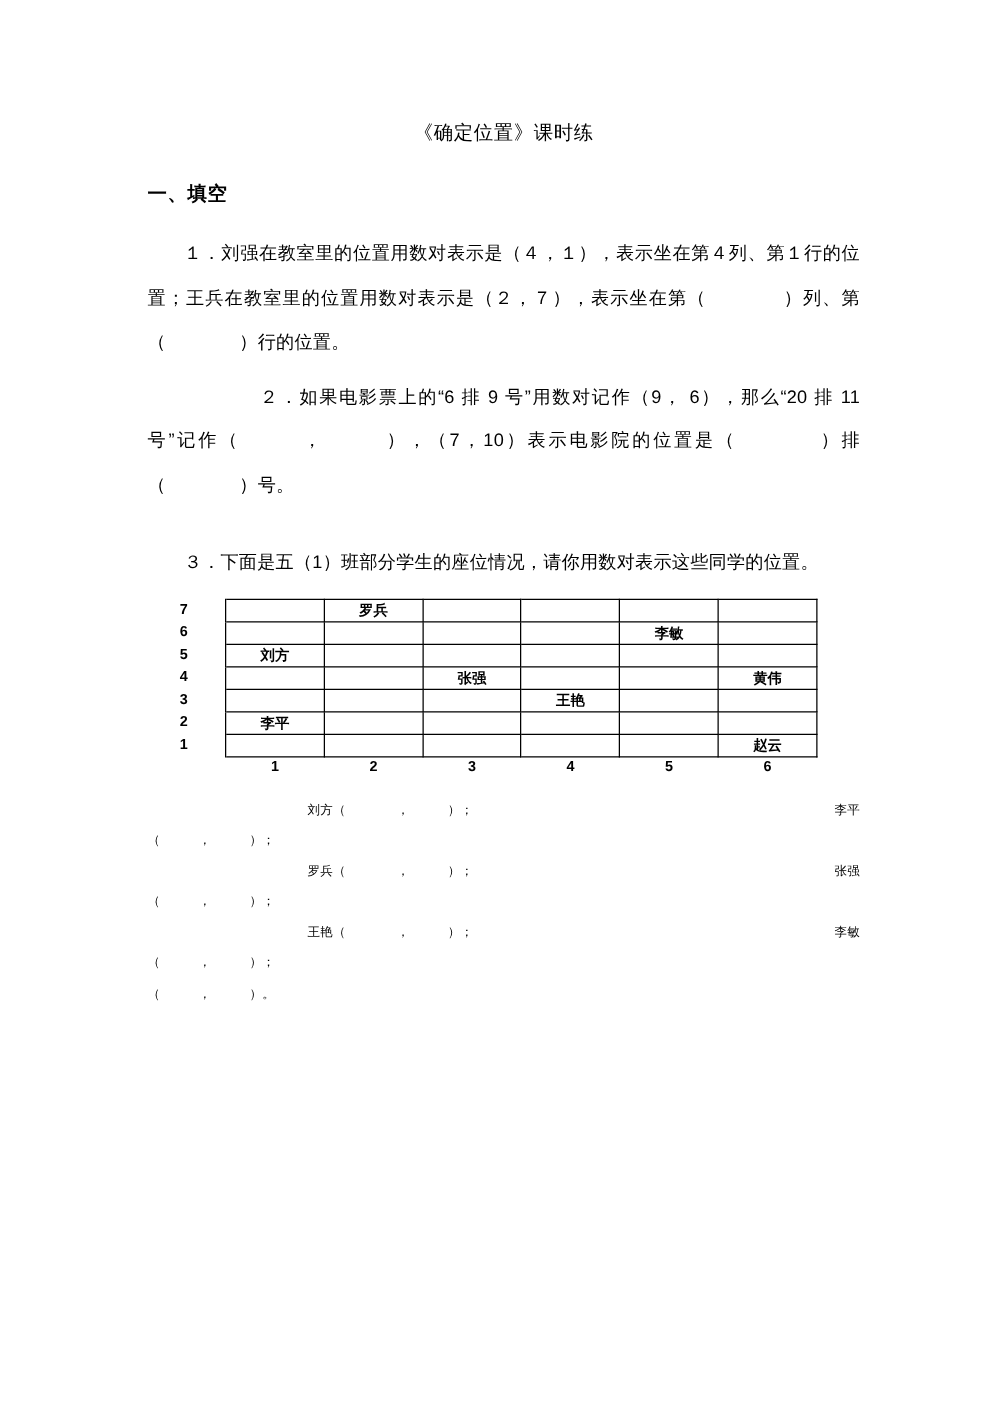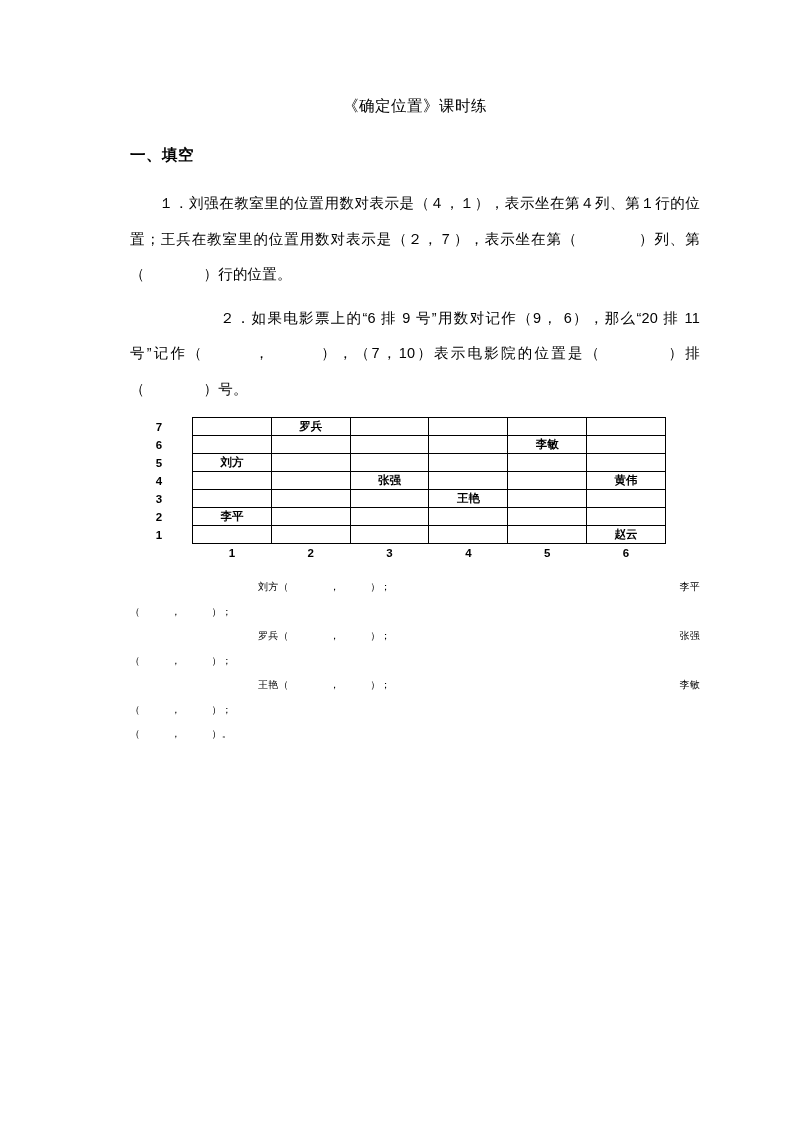--- a/index.html
+++ b/index.html
@@ -10,21 +10,21 @@
   body {
     width: 793px;
     height: 1122px;
     font-family: "Liberation Serif", "DejaVu Serif", serif;
     color: #000000;
     position: relative;
     overflow: hidden;
   }
   .page {
     position: absolute;
-    left: 12px; top: 0;
+    left: 0; top: 0;
     width: 679px;
     height: 1122px;
     box-sizing: border-box;
     padding: 0;
   }
   .content {
     position: absolute;
     left: 118px;
     top: 96px;
     width: 570px;
@@ -126,20 +126,21 @@
   <div class="content">
 
     <div class="doc-title">《确定位置》课时练</div>
 
     <div class="section-head">一、填空</div>
 
     <div class="para indent">１．刘强在教室里的位置用数对表示是（４，１），表示坐在第４列、第１行的位置；王兵在教室里的位置用数对表示是（２，７），表示坐在第（　　　　）列、第（　　　　）行的位置。</div>
 
     <div class="para indent-big q2">２．如果电影票上的“6 排 9 号”用数对记作（9， 6），那么“20 排 11 号”记作（　　　，　　　），（7，10）表示电影院的位置是（　　　　）排（　　　　）号。</div>
 
+    <div class="para indent q3">３．下面是五（1）班部分学生的座位情况，请你用数对表示这些同学的位置。</div>
 
     <div class="grid-wrap">
       <table class="seat">
         <tbody>
           <tr>
             <td class="rowlabel">7</td>
             <td></td>
             <td>罗兵</td>
             <td></td>
             <td></td>

